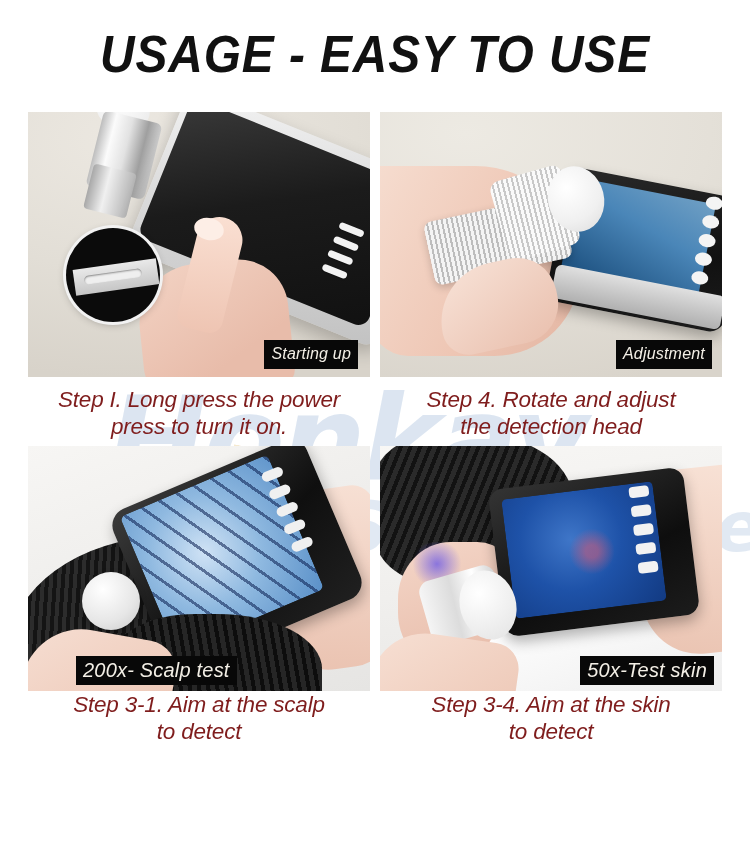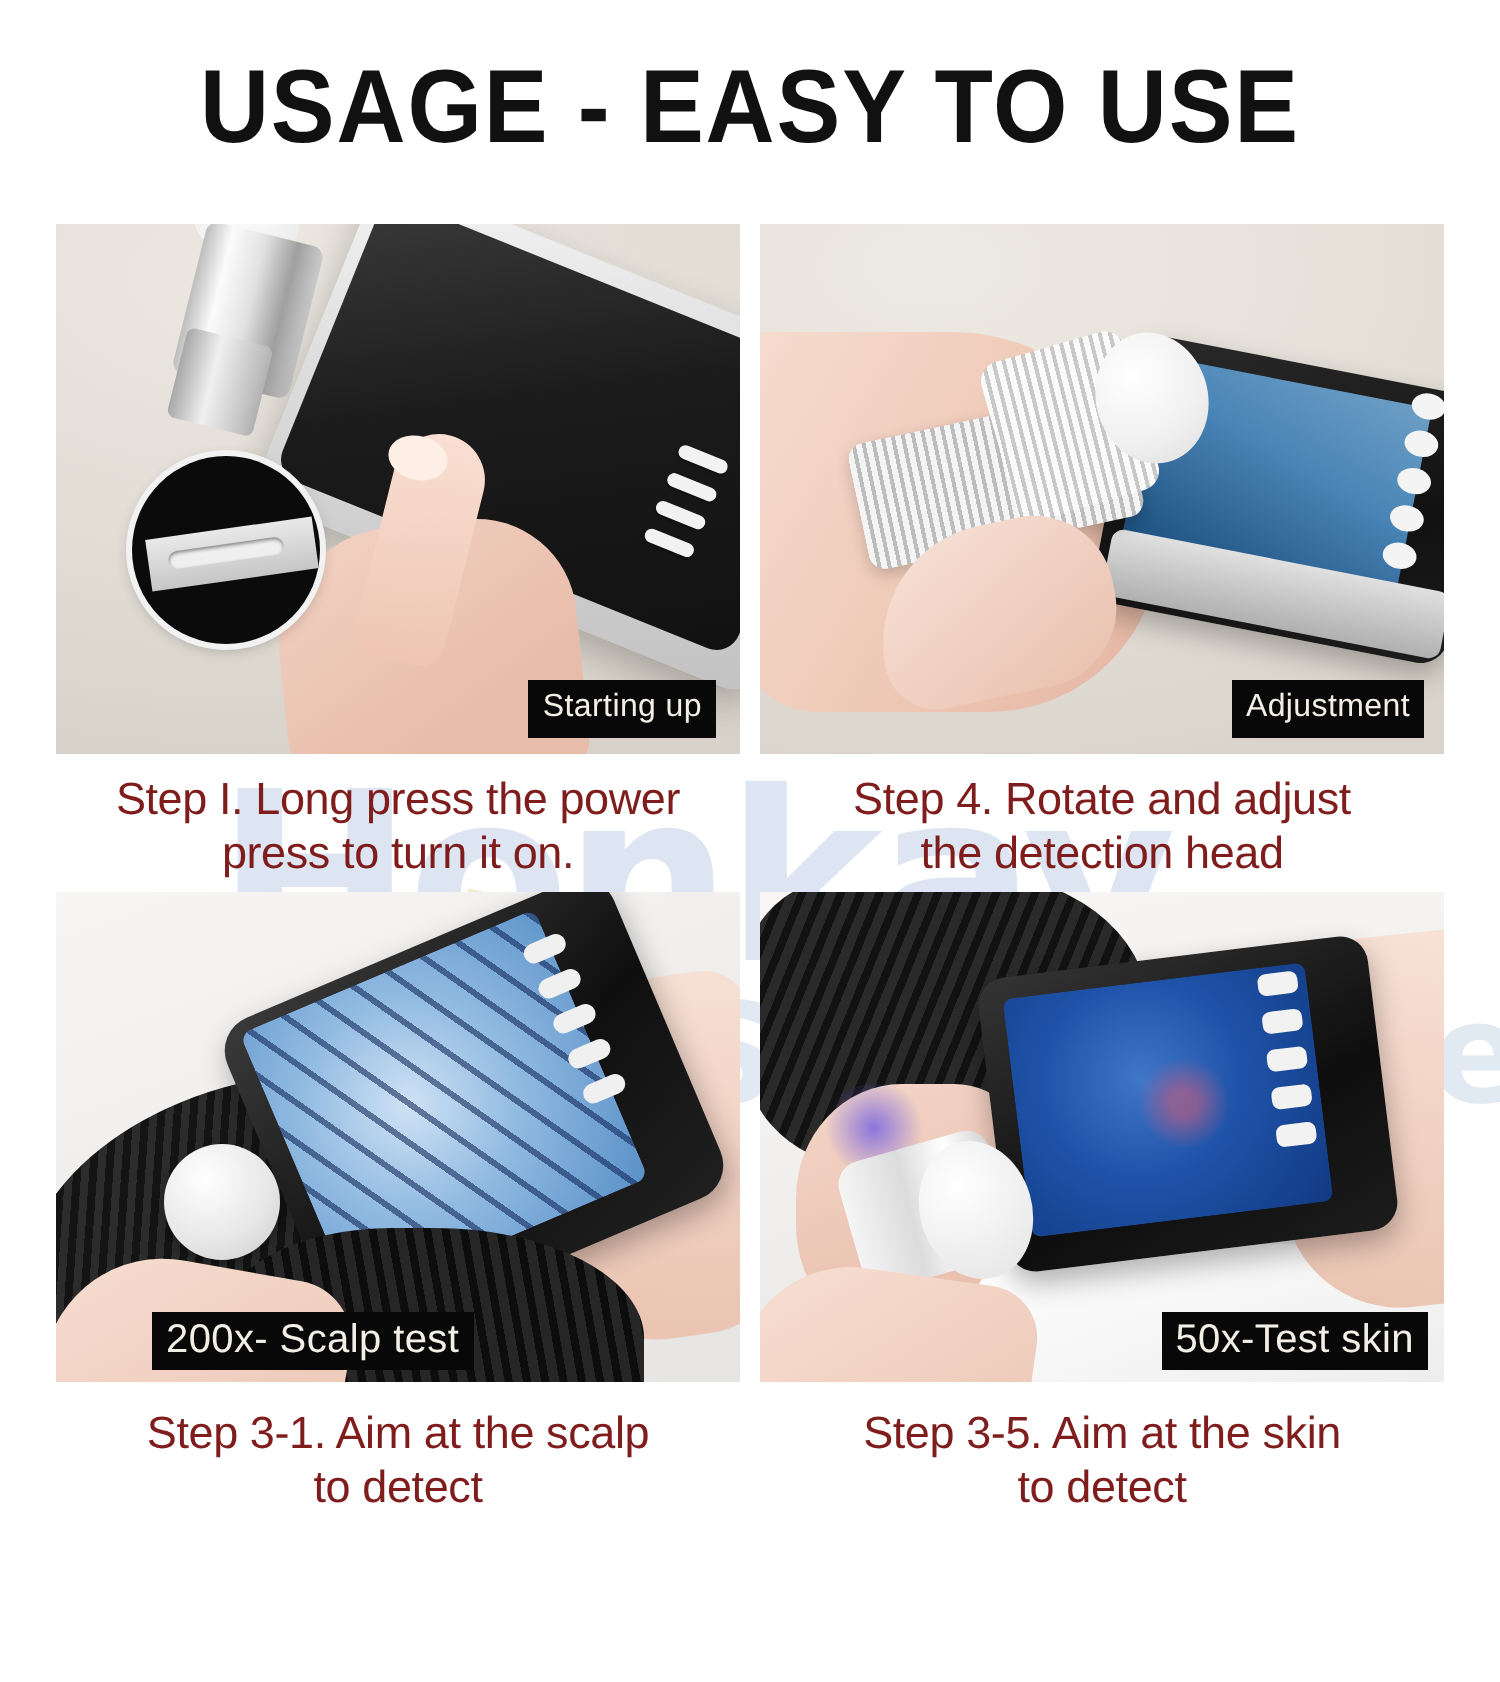--- a/index.html
+++ b/index.html
@@ -1,20 +1,20 @@
 <!DOCTYPE html>
 <html><head>
 <meta charset="utf-8">
 <style>
   html,body{margin:0;padding:0;}
   body{
     width:750px;height:841px;background:#ffffff;overflow:hidden;
     font-family:"Liberation Sans","DejaVu Sans",sans-serif;position:relative;
   }
-  .page{position:relative;width:750px;height:598px;}
+  .page{position:relative;width:750px;height:598px;font-style:italic;}
 
   
   .watermark{
     position:absolute;left:0;top:380px;width:750px;height:300px;
     pointer-events:none;z-index:5;overflow:hidden;
   }
   .wm-main{
     position:absolute;left:108px;top:0px;
     font-size:118px;font-weight:700;letter-spacing:-3px;
     color:#cfdcec;opacity:.72;font-family:"DejaVu Sans",sans-serif;
@@ -49,21 +49,21 @@
     background:#e5e1da;
   }
   .row2 .panel{height:245px;}
 
   
   .caption{
     text-align:center;font-size:22.5px;line-height:27px;color:#7f1d1d;
     padding:9px 2px 6px;font-weight:400;letter-spacing:-.2px;
     font-family:"Liberation Sans",sans-serif;position:relative;z-index:22;
   }
-  .row2 .caption{padding-top:12px;}
+  .row2 .caption{padding-top:0;}
 
   
   .chip{
     position:absolute;background:#080808;color:#f3efe6;
     font-size:16px;line-height:24px;padding:2px 7px 3px;
     letter-spacing:.2px;white-space:nowrap;z-index:9;
     font-family:"Liberation Sans",sans-serif;
   }
   .chip.p1{right:12px;bottom:8px;}
   .chip.p2{right:10px;bottom:8px;margin-top:12px;}
@@ -395,19 +395,19 @@
               <i></i>
               <i></i>
               <i></i>
             </div>
           <div class="p4-lens"></div>
           <div class="p4-lenscap"></div>
           <div class="p4-hand1"></div>
           <div class="chip p4">50x-Test skin</div>
         </div>
         <div class="caption">
-          <div>Step 3-5. Aim at the skin</div>
+          <div>Step 3-4. Aim at the skin</div>
           <div>to detect</div>
         </div>
       </div>
     </div>
   </div>
 </div>
 
 </body></html>

